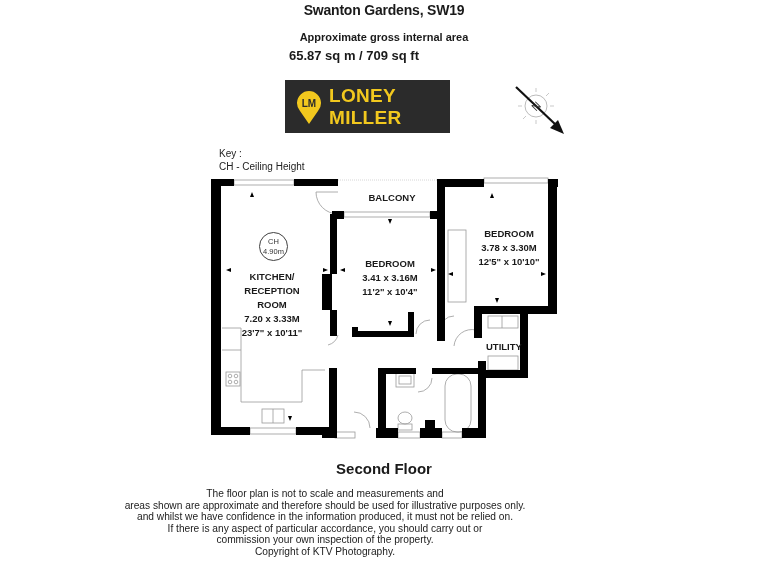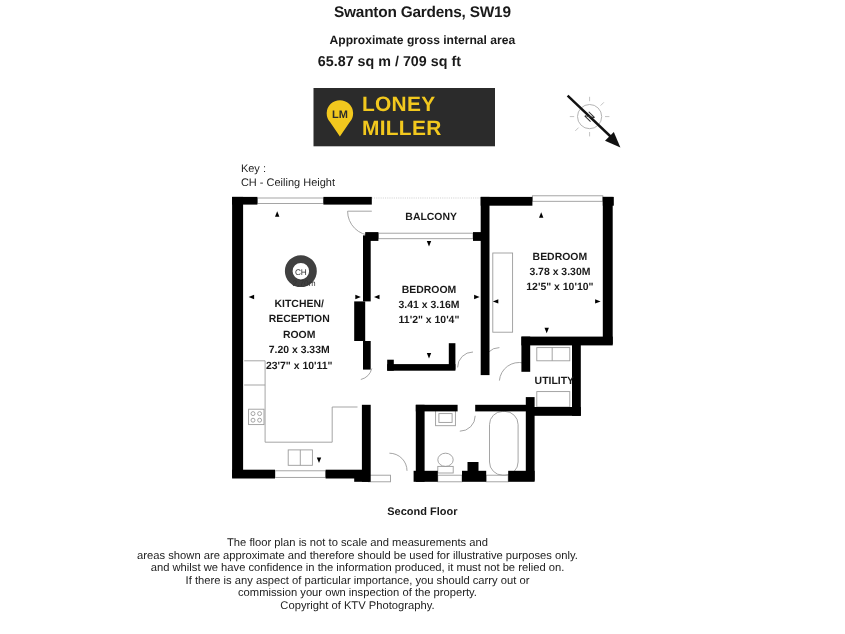--- a/index.html
+++ b/index.html
@@ -23,25 +23,25 @@
 
   .key { position: absolute; left: 219px; top: 147px; font-size: 10px; line-height: 13px; color: #222; }
 
   .plan { position: absolute; left: 0; top: 0; width: 768px; height: 576px; }
 
   .room-label { position: absolute; text-align: center; font-size: 9.5px; font-weight: bold;
                 line-height: 14px; color: #1a1a1a; }
   .room-label .nm { display: block; }
 
   .ch-badge { position: absolute; left: 259px; top: 232px; width: 29px; height: 29px;
-              border: 7px solid #404040; border-radius: 50%; text-align: center;
+              border: 1px solid #404040; border-radius: 50%; text-align: center;
               font-size: 7.5px; line-height: 10px; padding-top: 4px; color: #333; }
 
   .floor-name { position: absolute; top: 460px; left: 0; width: 768px; text-align: center;
-                font-size: 10px; font-weight: bold; }
+                font-size: 15px; font-weight: bold; }
   .disclaimer { position: absolute; top: 488px; left: 0; width: 622px; text-align: center;
                 font-size: 10.2px; line-height: 11.6px; color: #222; padding-left: 28px; }
   .disclaimer span { display: block; }
 </style>
 </head>
 <body>
 
 <div class="title">Swanton Gardens, SW19</div>
 <div class="subtitle">Approximate gross internal area</div>
 <div class="area">65.87 sq m / 709 sq ft</div>
@@ -192,21 +192,21 @@
     <polygon points="390,224 388,219 392,219"></polygon>
     <polygon points="390,326 388,321 392,321"></polygon>
     <polygon points="492,193 490,198 494,198"></polygon>
     <polygon points="497,303 495,298 499,298"></polygon>
     <polygon points="290,421 288,416 292,416"></polygon>
   </g>
 </svg>
 
 <div class="ch-badge">
   <div>CH</div>
-  <div>2.70m</div>
+  <div>4.90m</div>
 </div>
 
 <div class="room-label" style="left:232px; top:270px; width:80px;">
   <span class="nm">KITCHEN/</span>
   <span class="nm">RECEPTION</span>
   <span class="nm">ROOM</span>
   <span class="nm">7.20 x 3.33M</span>
   <span class="nm">23'7" x 10'11"</span>
 </div>
 
@@ -229,16 +229,16 @@
 <div class="room-label" style="left:486px; top:340px; width:34px;">
   <span class="nm">UTILITY</span>
 </div>
 
 <div class="floor-name">Second Floor</div>
 
 <div class="disclaimer">
   <span>The floor plan is not to scale and measurements and</span>
   <span>areas shown are approximate and therefore should be used for illustrative purposes only.</span>
   <span>and whilst we have confidence in the information produced, it must not be relied on.</span>
-  <span>If there is any aspect of particular importance, you should carry out or</span>
+  <span>If there is any aspect of particular accordance, you should carry out or</span>
   <span>commission your own inspection of the property.</span>
   <span>Copyright of KTV Photography.</span>
 </div>
 
 </body></html>

